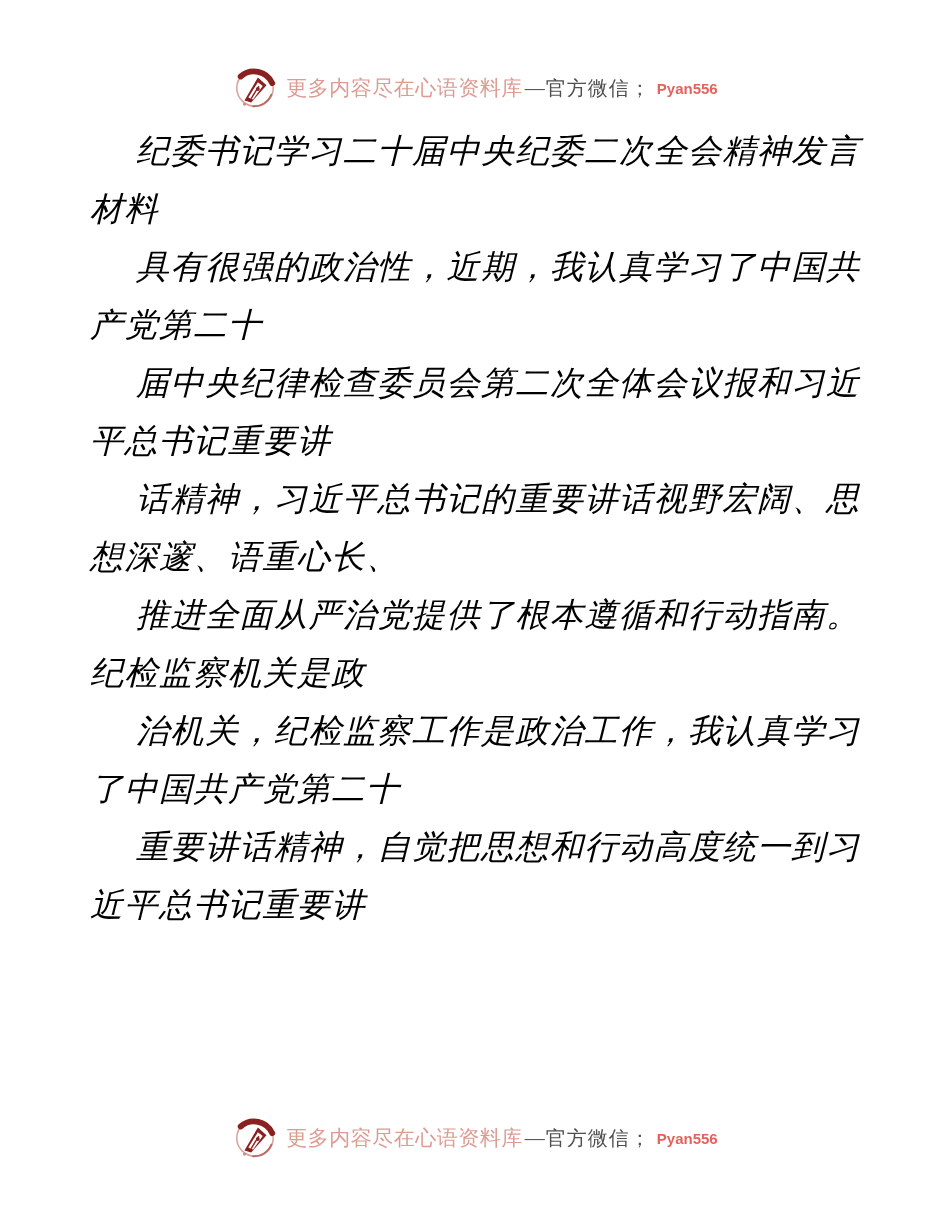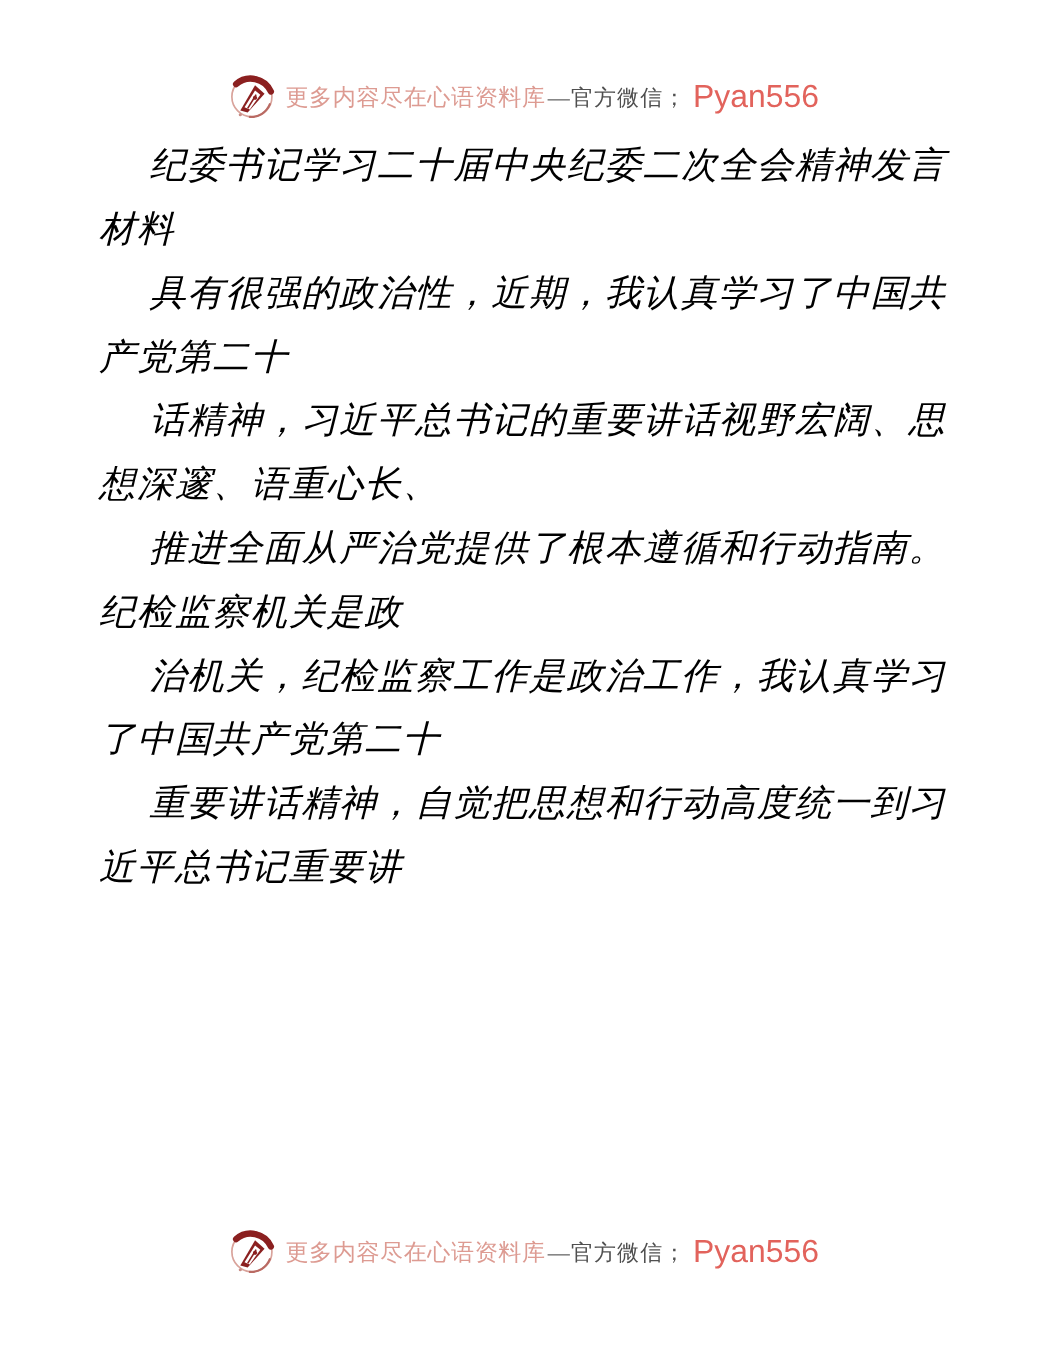--- a/index.html
+++ b/index.html
@@ -45,23 +45,24 @@
   }
   .wechat-label {
     color: #4f4f4f;
     font-size: 20px;
     letter-spacing: 1px;
     margin-left: 2px;
     font-family: Liberation Serif, serif;
   }
   .wechat-id {
     color: #e2635c;
-    font-size: 29px;
+    font-size: 15px;
     margin-left: 6px;
     font-family: "Liberation Sans", sans-serif;
+    font-weight: bold;
   }
   
   .content {
     position: absolute;
     top: 122px;
     left: 90px;
     width: 776px;
   }
   .para {
     margin: 0;
@@ -96,20 +97,21 @@
       </svg>
     </span>
     <span class="brand">更多内容尽在心语资料库</span>
     <span class="wechat-label">—官方微信；</span>
     <span class="wechat-id">Pyan556</span>
   </div>
 
   <div class="content">
     <p class="para">纪委书记学习二十届中央纪委二次全会精神发言材料</p>
     <p class="para">具有很强的政治性，近期，我认真学习了中国共产党第二十</p>
+    <p class="para">届中央纪律检查委员会第二次全体会议报和习近平总书记重要讲</p>
     <p class="para">话精神，习近平总书记的重要讲话视野宏阔、思想深邃、语重心长、</p>
     <p class="para">推进全面从严治党提供了根本遵循和行动指南。纪检监察机关是政</p>
     <p class="para">治机关，纪检监察工作是政治工作，我认真学习了中国共产党第二十</p>
     <p class="para">重要讲话精神，自觉把思想和行动高度统一到习近平总书记重要讲</p>
   </div>
 
   <div class="watermark footer">
     <span class="logo">
       <svg viewBox="0 0 48 50" xmlns="http://www.w3.org/2000/svg">
         <circle cx="24" cy="25" r="19" fill="none" stroke="#d9a39b" stroke-width="1.6"></circle>

